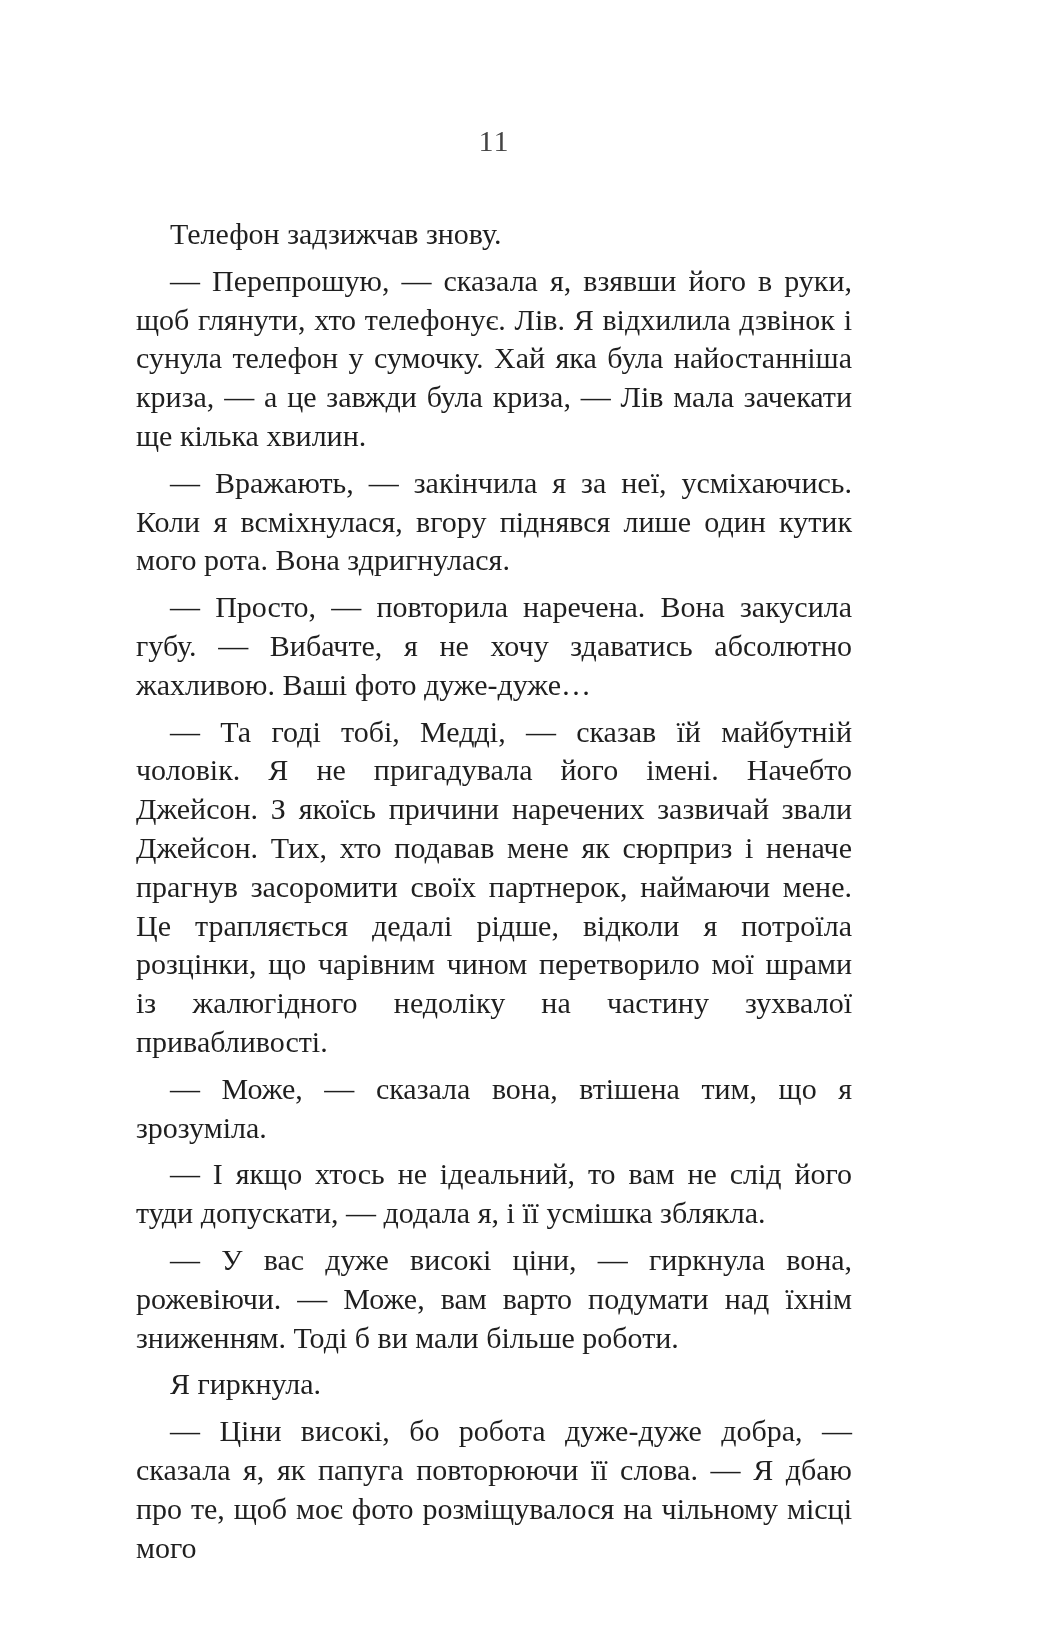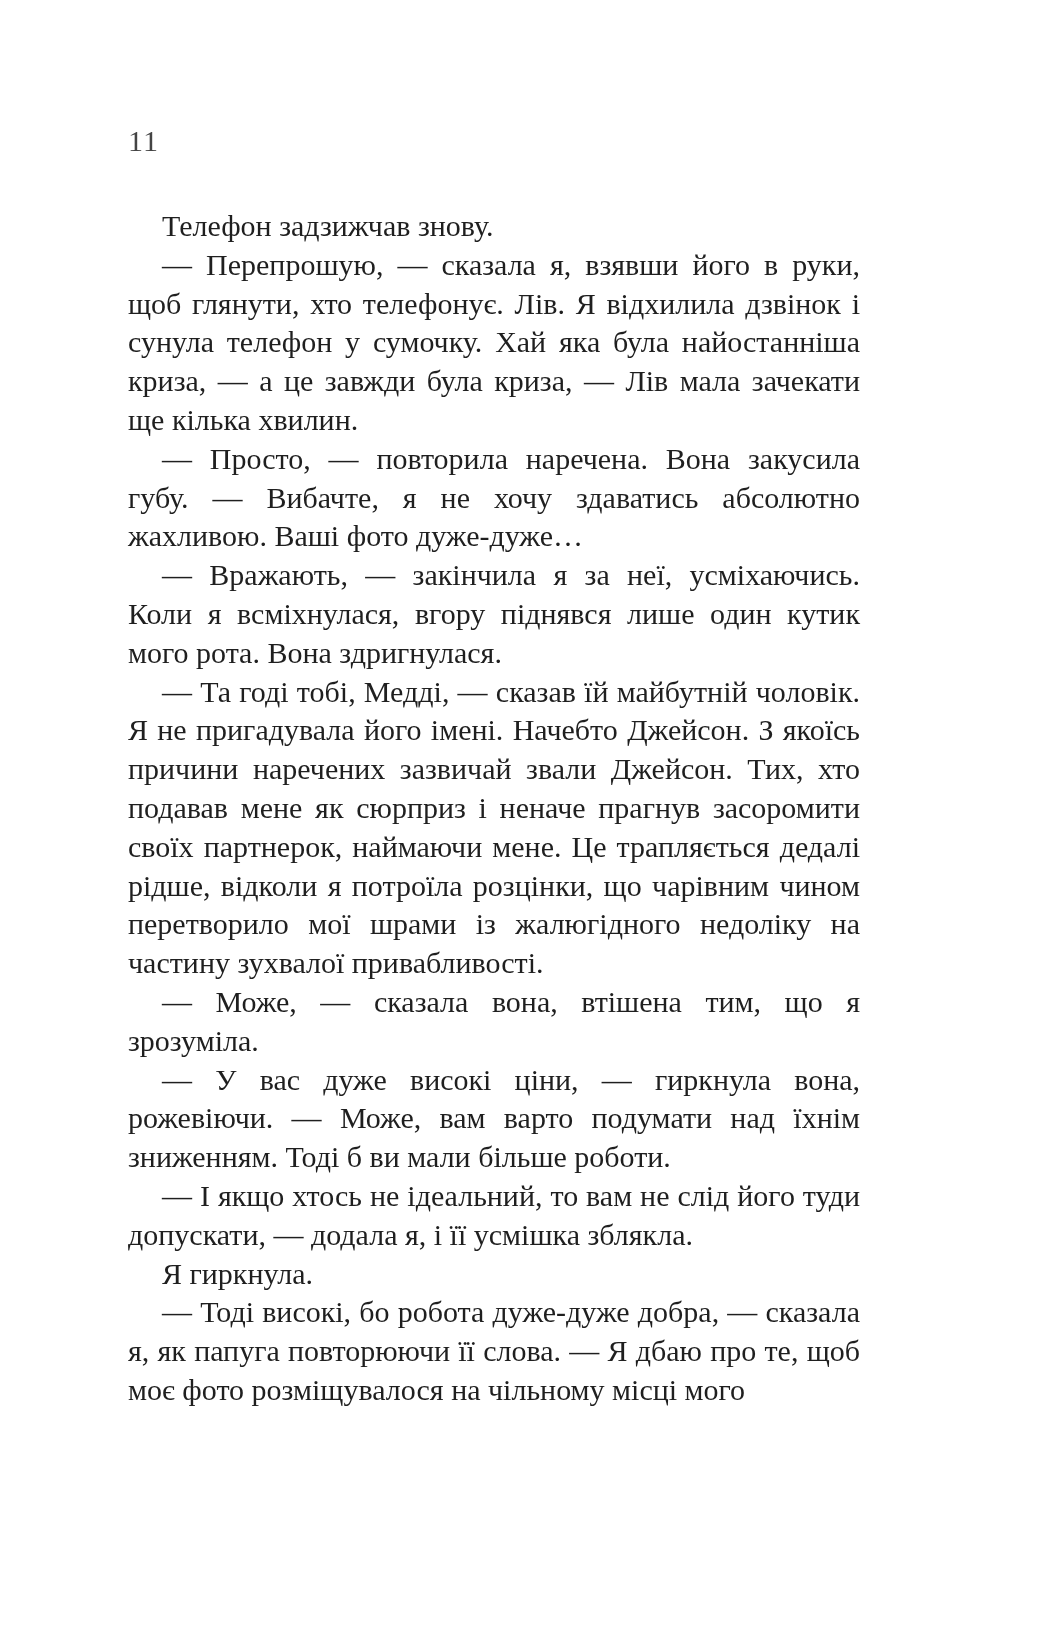--- a/index.html
+++ b/index.html
@@ -14,54 +14,54 @@
     background: #ffffff;
     overflow: hidden;
     font-family: "Liberation Serif", "DejaVu Serif", serif;
     color: #1f1f1f;
   }
   .folio {
     position: absolute;
     top: 126px;
     left: 128px;
     width: 732px;
-    text-align: left;
+    text-align: center;
     font-size: 30px;
     line-height: 1;
     color: #444444;
     letter-spacing: 1px;
   }
   .text-column {
     position: absolute;
     top: 207px;
     left: 128px;
     width: 732px;
     font-size: 30px;
     line-height: 38.8px;
     text-align: justify;
     text-rendering: optimizeLegibility;
   }
   .text-column p {
-    margin: 0;
+    margin: 8px;
     padding: 0;
     text-indent: 34px;
   }
   .text-column .seg-italic {
   }
 </style>
 </head>
 <body>
 
 <div class="page">
   <div class="folio">11</div>
   <div class="text-column" id="text-column">
       <p><span class="seg-regular">Телефон задзижчав знову.</span></p>
       <p><span class="seg-regular">— Перепрошую, — сказала я, взявши його в руки, щоб глянути, хто телефонує. Лів. Я відхилила дзвінок і сунула телефон у сумочку. Хай яка була найостанніша криза, — а це завжди була криза, — Лів мала зачекати ще кілька хвилин.</span></p>
+      <p><span class="seg-regular">— Вражають, — закінчила я за неї, усміхаючись. Коли я всміхнулася, вгору піднявся лише один кутик мого рота. Вона здригнулася.</span></p>
       <p><span class="seg-regular">— Просто, — повторила наречена. Вона закусила губу. — Вибачте, я не хочу здаватись абсолютно жахливою. Ваші фото дуже-дуже…</span></p>
-      <p><span class="seg-regular">— Вражають, — закінчила я за неї, усміхаючись. Коли я всміхнулася, вгору піднявся лише один кутик мого рота. Вона здригнулася.</span></p>
       <p><span class="seg-regular">— Та годі тобі, Медді, — сказав їй майбутній чоловік. Я не пригадувала його імені. Начебто Джейсон. З якоїсь причини наречених зазвичай звали Джейсон. Тих, хто подавав мене як сюрприз і неначе прагнув засоромити своїх партнерок, наймаючи мене. Це трапляється дедалі рідше, відколи я потроїла розцінки, що чарівним чином перетворило мої шрами із жалюгідного недоліку на частину зухвалої привабливості.</span></p>
       <p><span class="seg-regular">— Може, — сказала вона, втішена тим, що я </span><span class="seg-italic">зрозуміла.</span></p>
+      <p><span class="seg-regular">— І якщо хтось не ідеальний, то вам не слід його туди допускати, — додала я, і її усмішка зблякла.</span></p>
       <p><span class="seg-regular">— У вас дуже високі ціни, — гиркнула вона, рожевіючи. — Може, вам варто подумати над їхнім зниженням. Тоді б ви мали більше роботи.</span></p>
-      <p><span class="seg-regular">— І якщо хтось не ідеальний, то вам не слід його туди допускати, — додала я, і її усмішка зблякла.</span></p>
       <p><span class="seg-regular">Я гиркнула.</span></p>
-      <p><span class="seg-regular">— Тоді високі, бо робота дуже-дуже добра, — сказала я, як папуга повторюючи її слова. — Я дбаю про те, щоб моє фото розміщувалося на чільному місці мого</span></p>
+      <p><span class="seg-regular">— Ціни високі, бо робота дуже-дуже добра, — сказала я, як папуга повторюючи її слова. — Я дбаю про те, щоб моє фото розміщувалося на чільному місці мого</span></p>
     </div>
 </div>
 
 </body></html>

